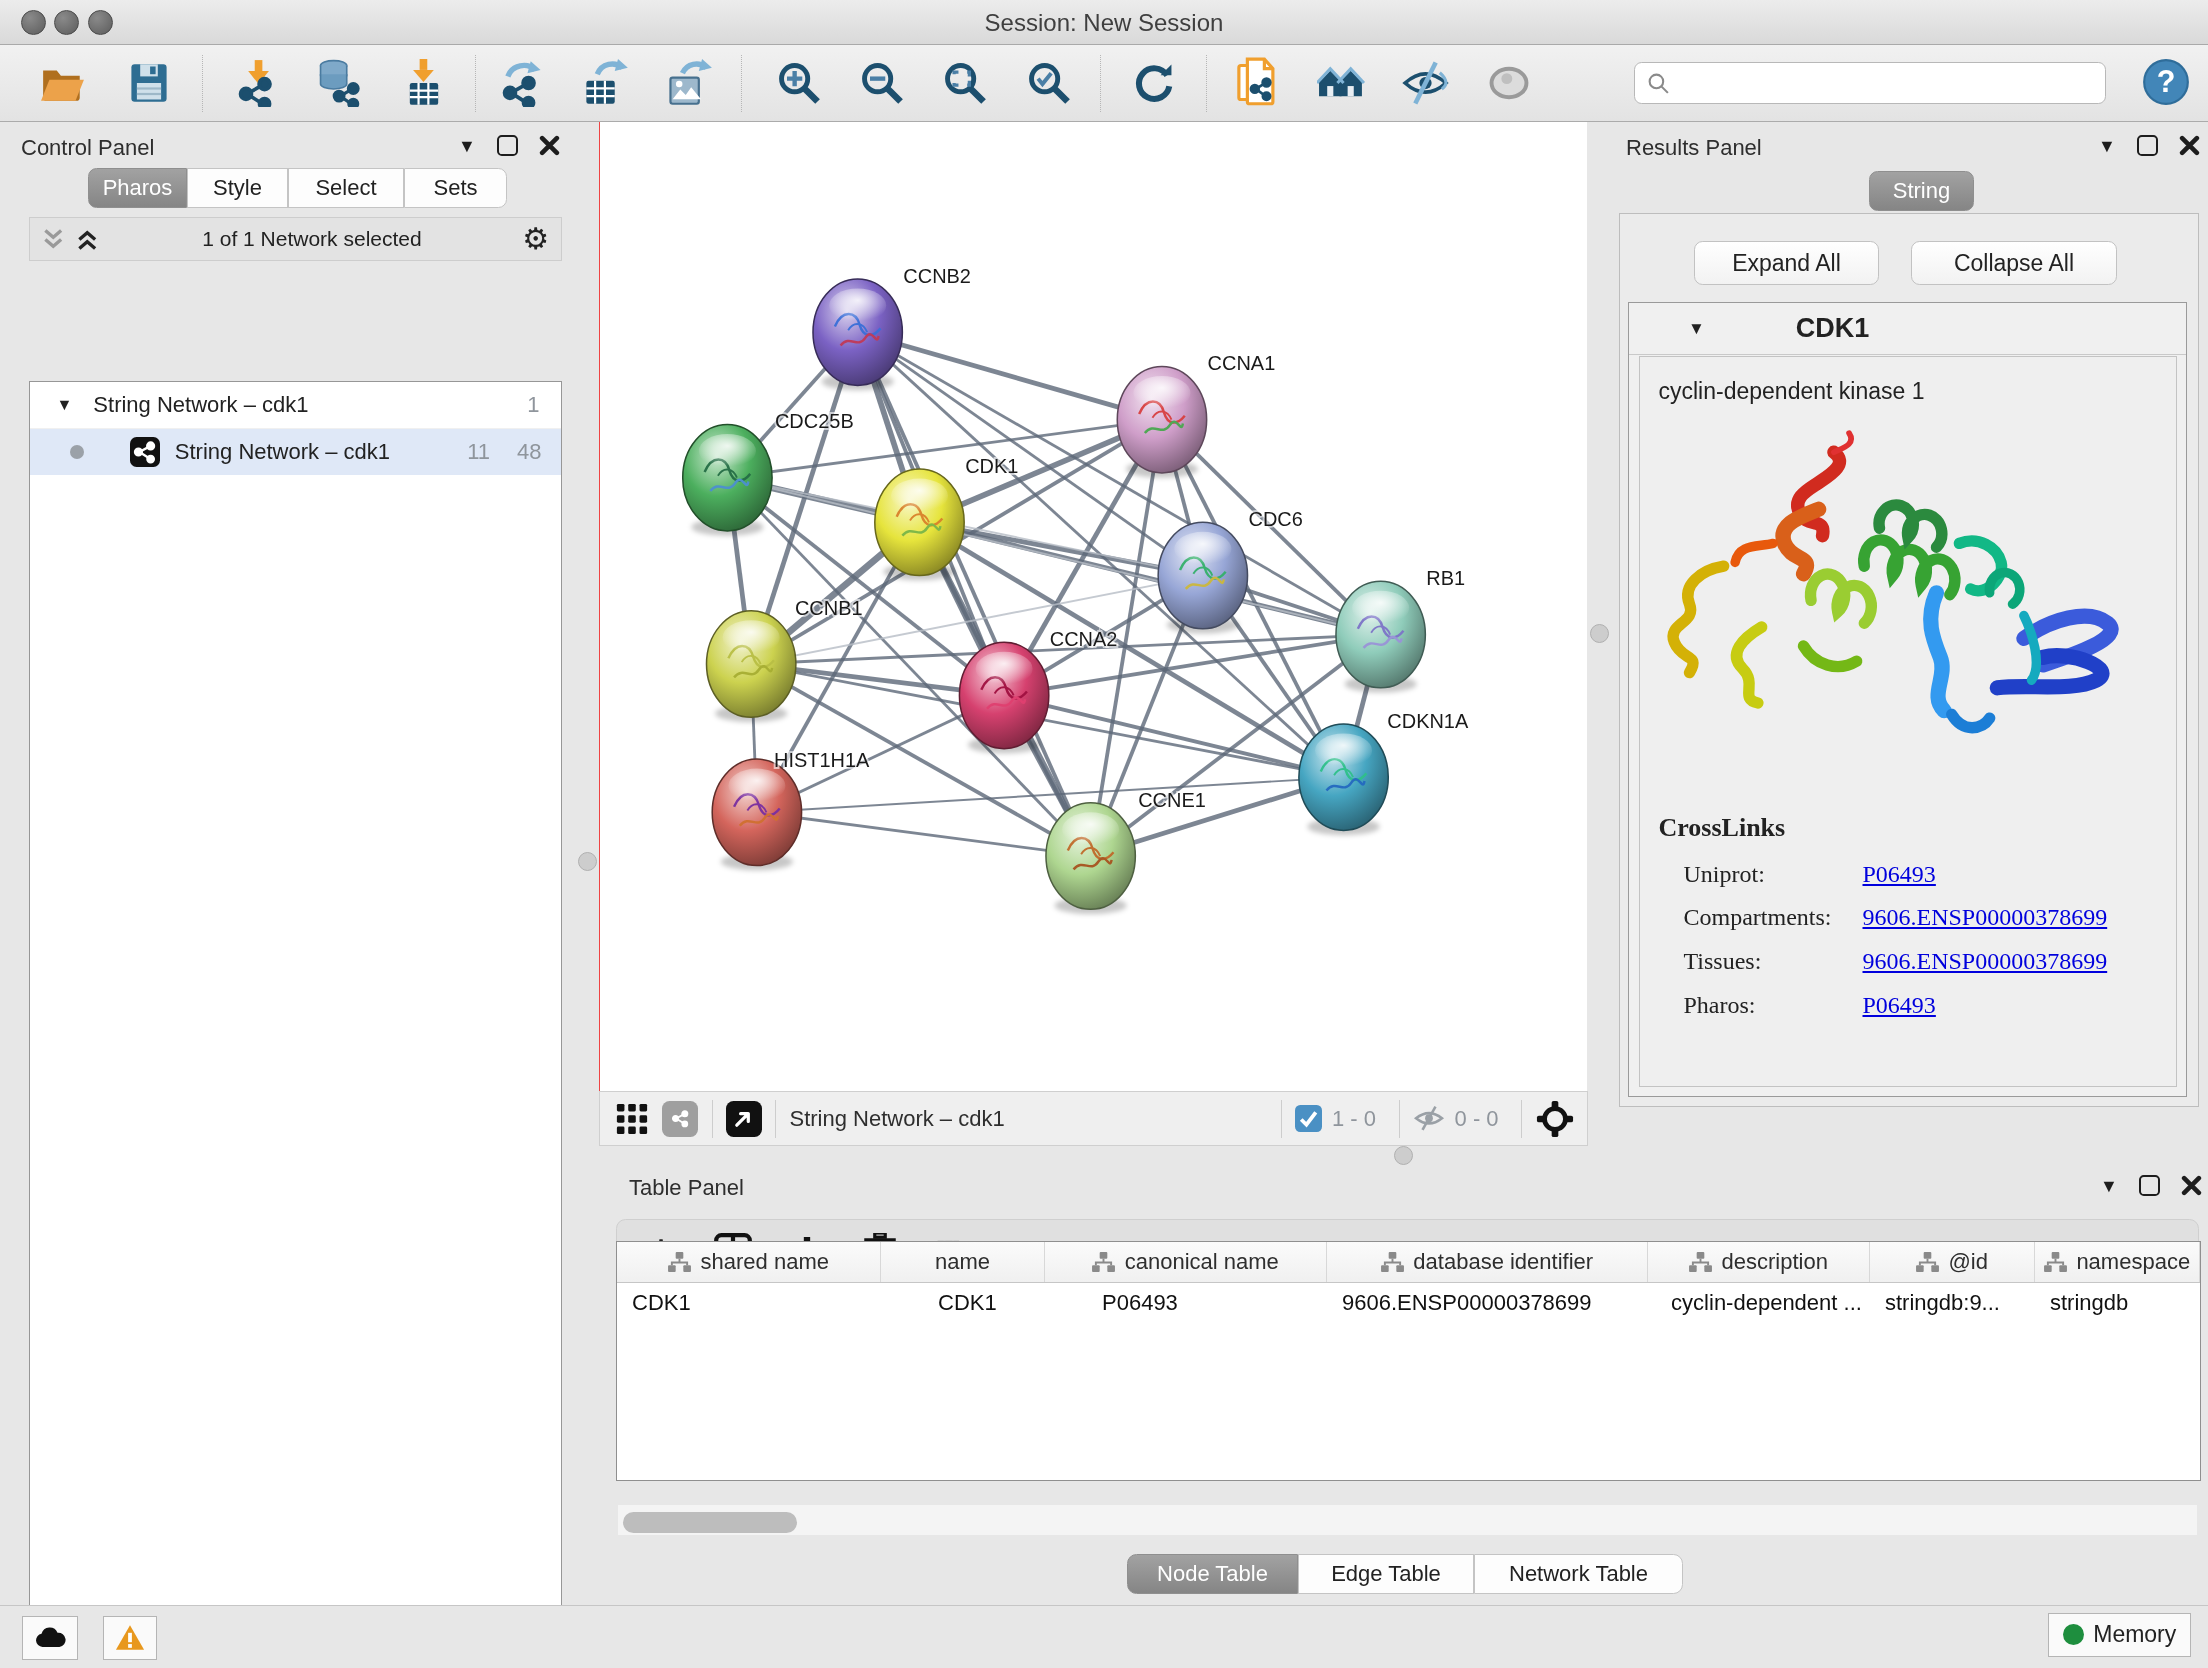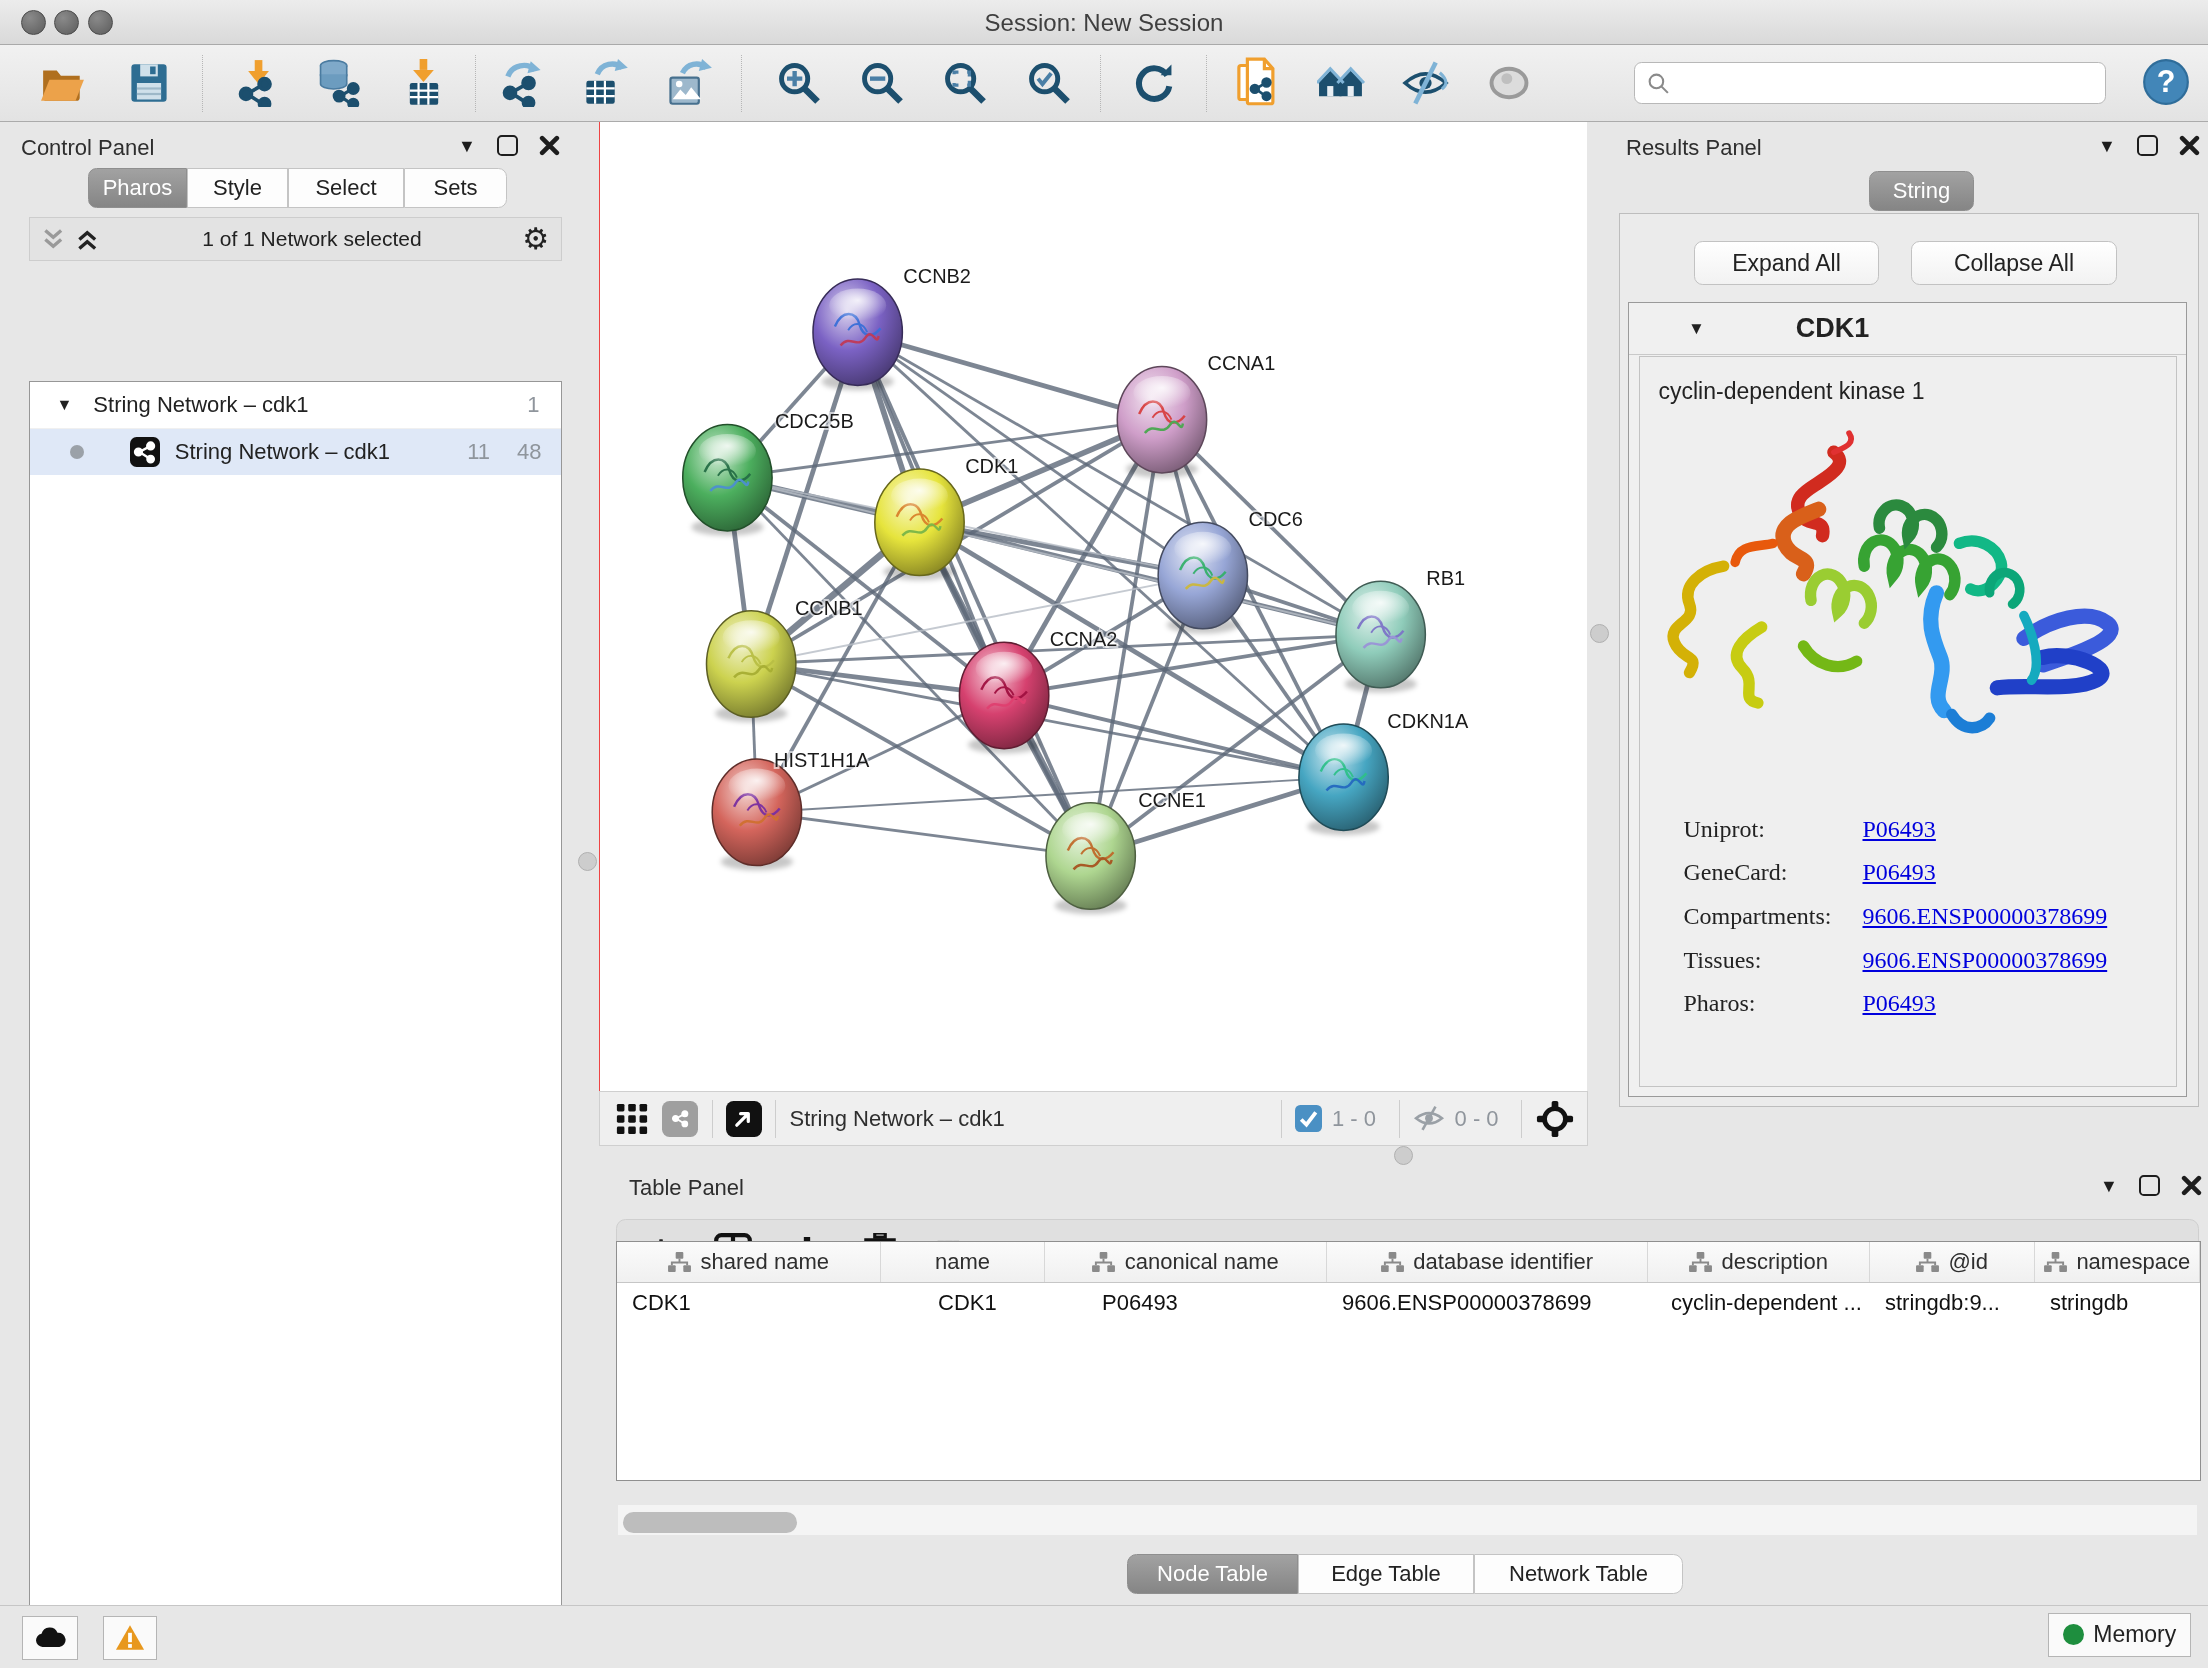--- a/index.html
+++ b/index.html
@@ -648,23 +648,23 @@
           <path d="M120 58a9 10 0 1 1 15 5 9 10 0 1 1 15 5" stroke="#2b8a3e" stroke-width="6"></path>
           <path d="M162 66c10-4 20 2 22 10s-8 18-16 14" stroke="#12b886" stroke-width="6"></path>
           <path d="M178 92a8 9 0 1 1 12 6" stroke="#0ca678" stroke-width="5"></path>
           <path d="M150 92c-6 14-2 24 2 34s-6 20 2 28" stroke="#339af0" stroke-width="8"></path>
           <path d="M158 156c6 10 16 8 20 2" stroke="#1c7ed6" stroke-width="6"></path>
           <path d="M196 116c14-10 34-16 44-8s-22 18-34 22" stroke="#3b5bdb" stroke-width="8"></path>
           <path d="M182 142c16-2 40 2 52-4s-14-16-28-12" stroke="#2040c8" stroke-width="8"></path>
           <path d="M196 104c4 8 10 26 4 34" stroke="#15aabf" stroke-width="5"></path>
         </g>
       </svg>
+      <div class="serif" style="margin:15px 0 0 19px;font-size:26px;font-weight:bold">CrossLinks</div>
       <div id="crosslinks" class="serif" style="margin:9.5px 0 0 44px;font-size:24px;line-height:1.82">
           <div><span style="display: inline-block; width: 179px;">Uniprot:</span><a class="xlink" href="#">P06493</a></div>
-          <div><span style="display: inline-block; width: 179px;">GeneCard:</span><a class="xlink" href="#">P06493</a></div>
           <div><span style="display: inline-block; width: 179px;">Compartments:</span><a class="xlink" href="#">9606.ENSP00000378699</a></div>
           <div><span style="display: inline-block; width: 179px;">Tissues:</span><a class="xlink" href="#">9606.ENSP00000378699</a></div>
           <div><span style="display: inline-block; width: 179px;">Pharos:</span><a class="xlink" href="#">P06493</a></div>
         </div>
     </div>
   </div>
 
   <div class="abs" style="left:599px;top:1162px;width:1609px;height:434px">
     <div class="abs panelTitle" style="left:30px;top:13.3px">Table Panel</div>
     <div class="abs panelCtls" style="left:1501px;top:13.3px">

